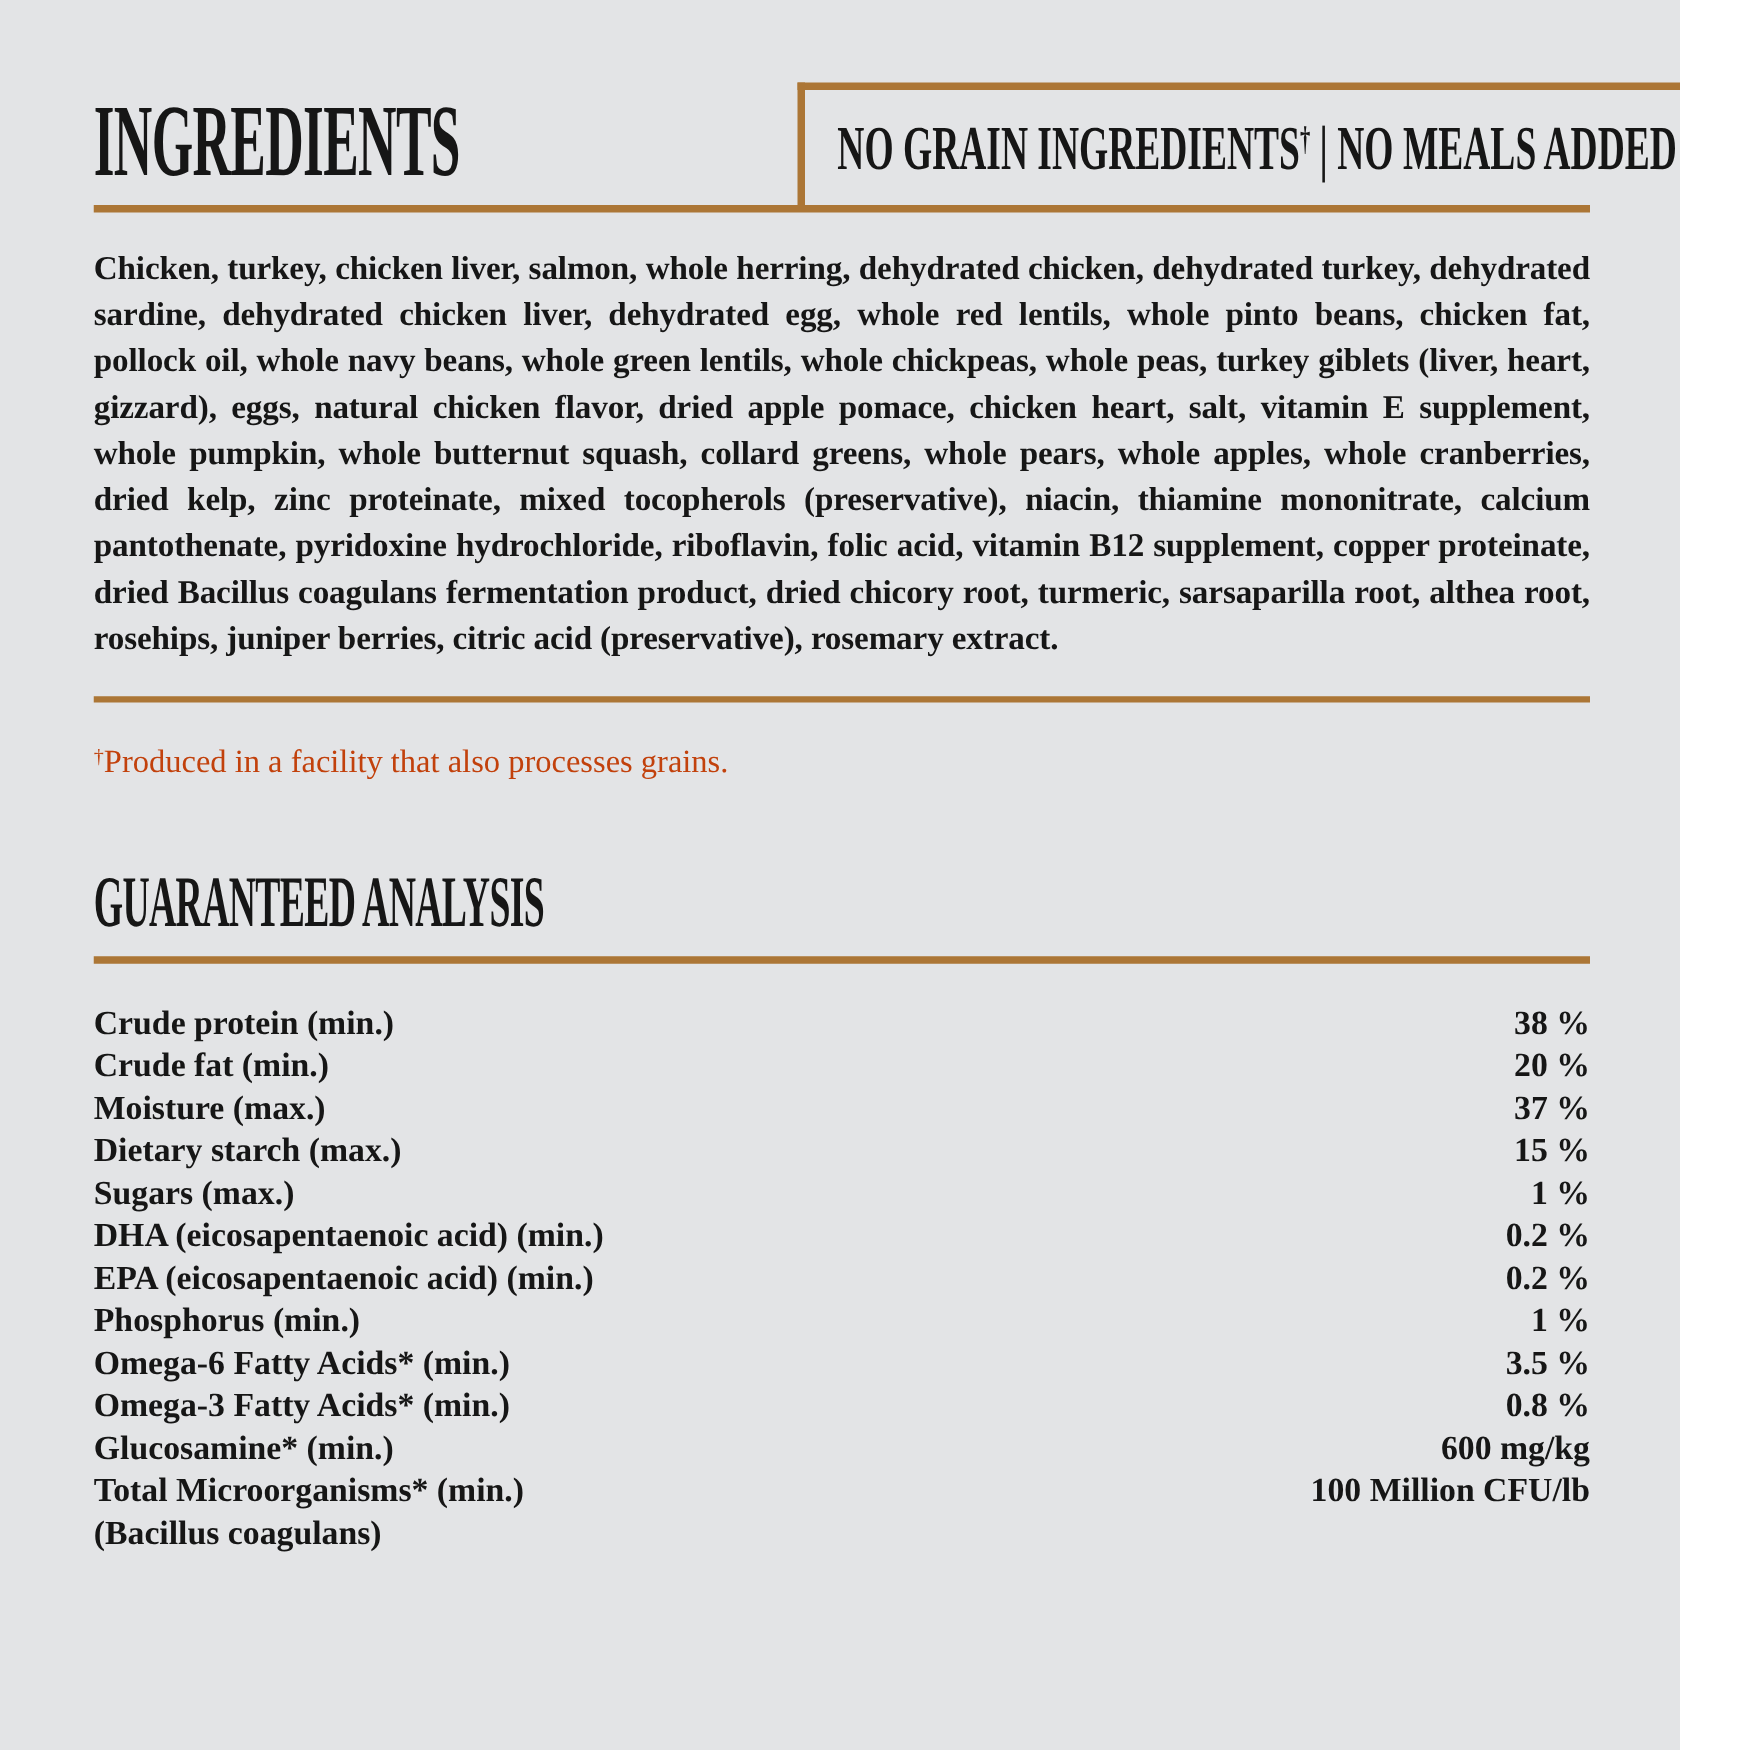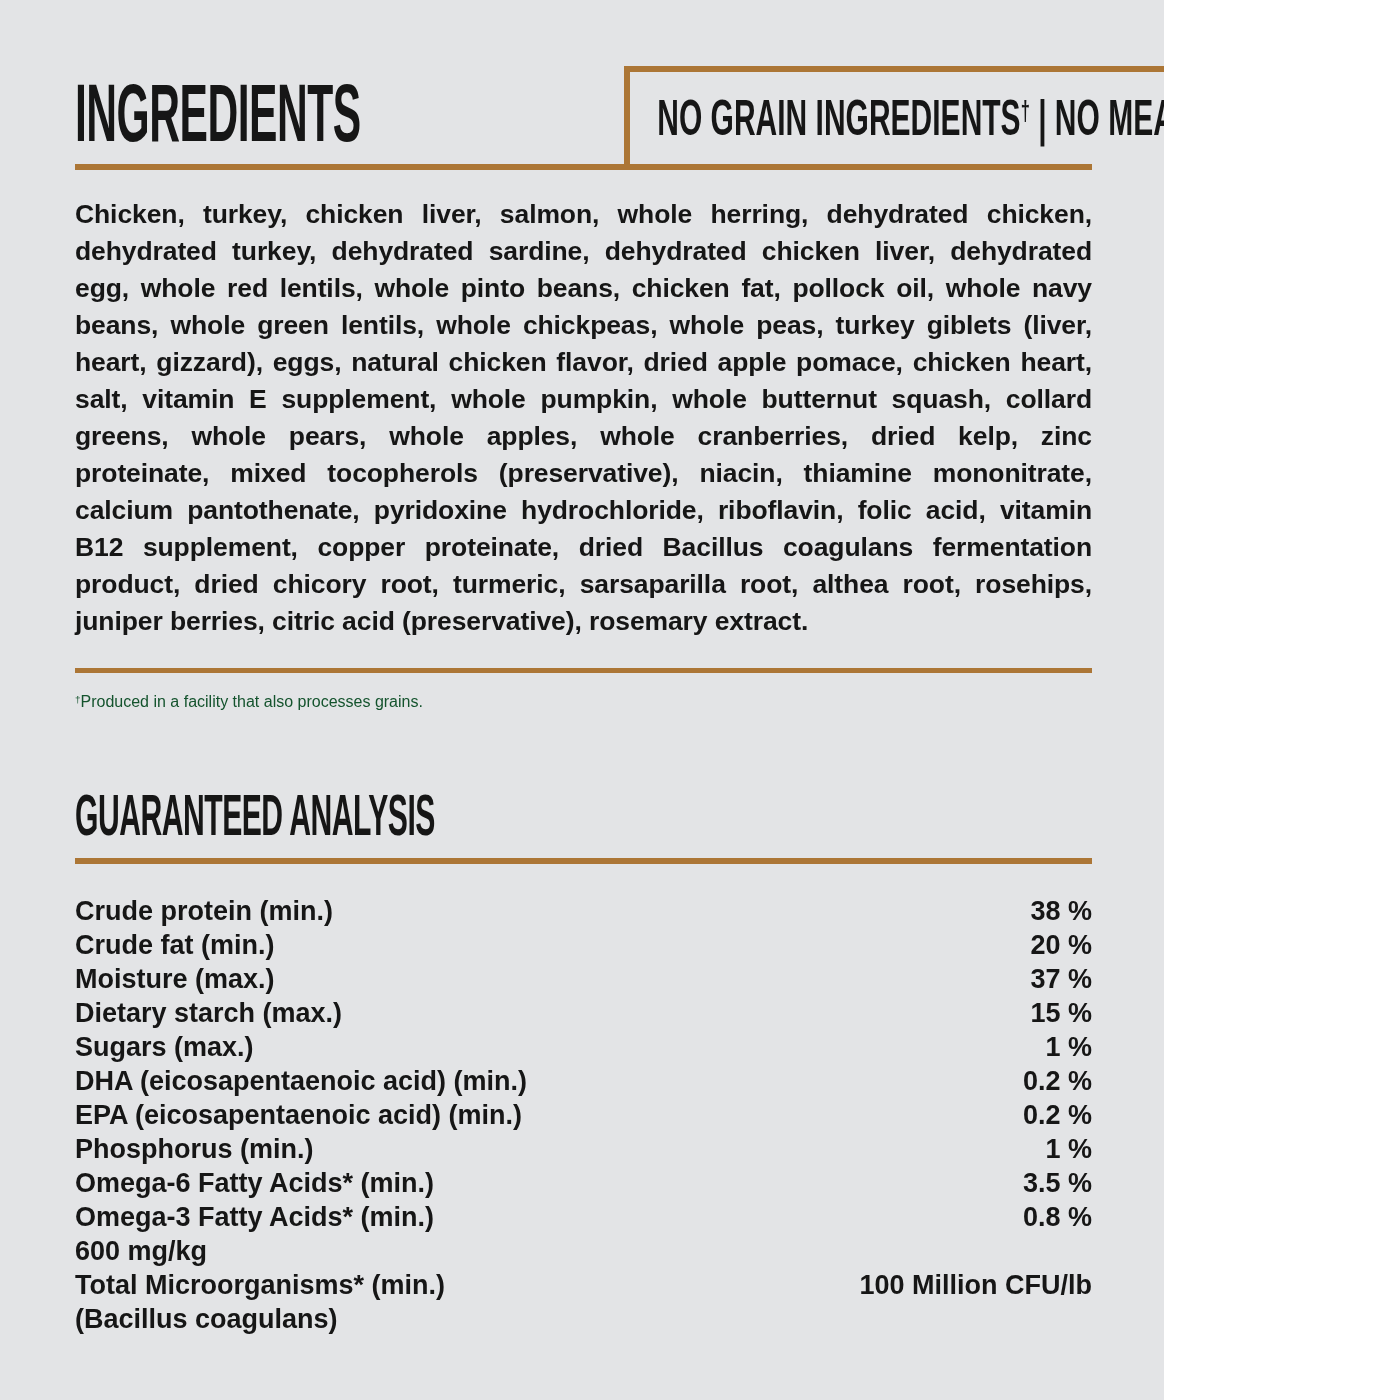--- a/index.html
+++ b/index.html
@@ -1,21 +1,21 @@
 <!DOCTYPE html>
 <html><head>
 <meta charset="utf-8">
 <style>
   html,body { margin:0; padding:0; }
   .page {
     position: relative;
-    width: 1164px;
+    width: 1344px;
     height: 1400px;
     background: #e3e4e6;
-    font-family: Liberation Sans, sans-serif;
+    font-family: Liberation Serif, serif;
     color: #161616;
     overflow: hidden;
   }
   .content {
     padding: 66px 72px 0 75px;
   }
 
   
   .header {
     display: flex;
@@ -71,25 +71,25 @@
     letter-spacing: -0.1px;
   }
 
   
   .rule-thin {
     height: 5px;
     background: #ac7636;
     margin-top: 28px;
   }
   .footnote {
-    margin-top: 13px;
-    font-size: 16px;
+    margin-top: 30px;
+    font-size: 26px;
     line-height: 28px;
     font-weight: 400;
-    color: #14532d;
+    color: #c2410c;
   }
   .footnote .sup { font-size: 0.62em; vertical-align: 0.45em; }
 
   
   .ga-title {
     margin-top: 70px;
     font-size: 58px;
     font-weight: 700;
     line-height: 1;
   }
@@ -172,20 +172,21 @@
       </div>
       <div class="ga-row">
         <span class="label">Omega-6 Fatty Acids* (min.)</span>
         <span class="value">3.5 %</span>
       </div>
       <div class="ga-row">
         <span class="label">Omega-3 Fatty Acids* (min.)</span>
         <span class="value">0.8 %</span>
       </div>
       <div class="ga-row">
+        <span class="label">Glucosamine* (min.)</span>
         <span class="value">600 mg/kg</span>
       </div>
       <div class="ga-row">
         <span class="label">Total Microorganisms* (min.)</span>
         <span class="value">100 Million CFU/lb</span>
       </div>
       <div class="ga-row">
         <span class="label">(Bacillus coagulans)</span>
         <span class="value"></span>
       </div>

